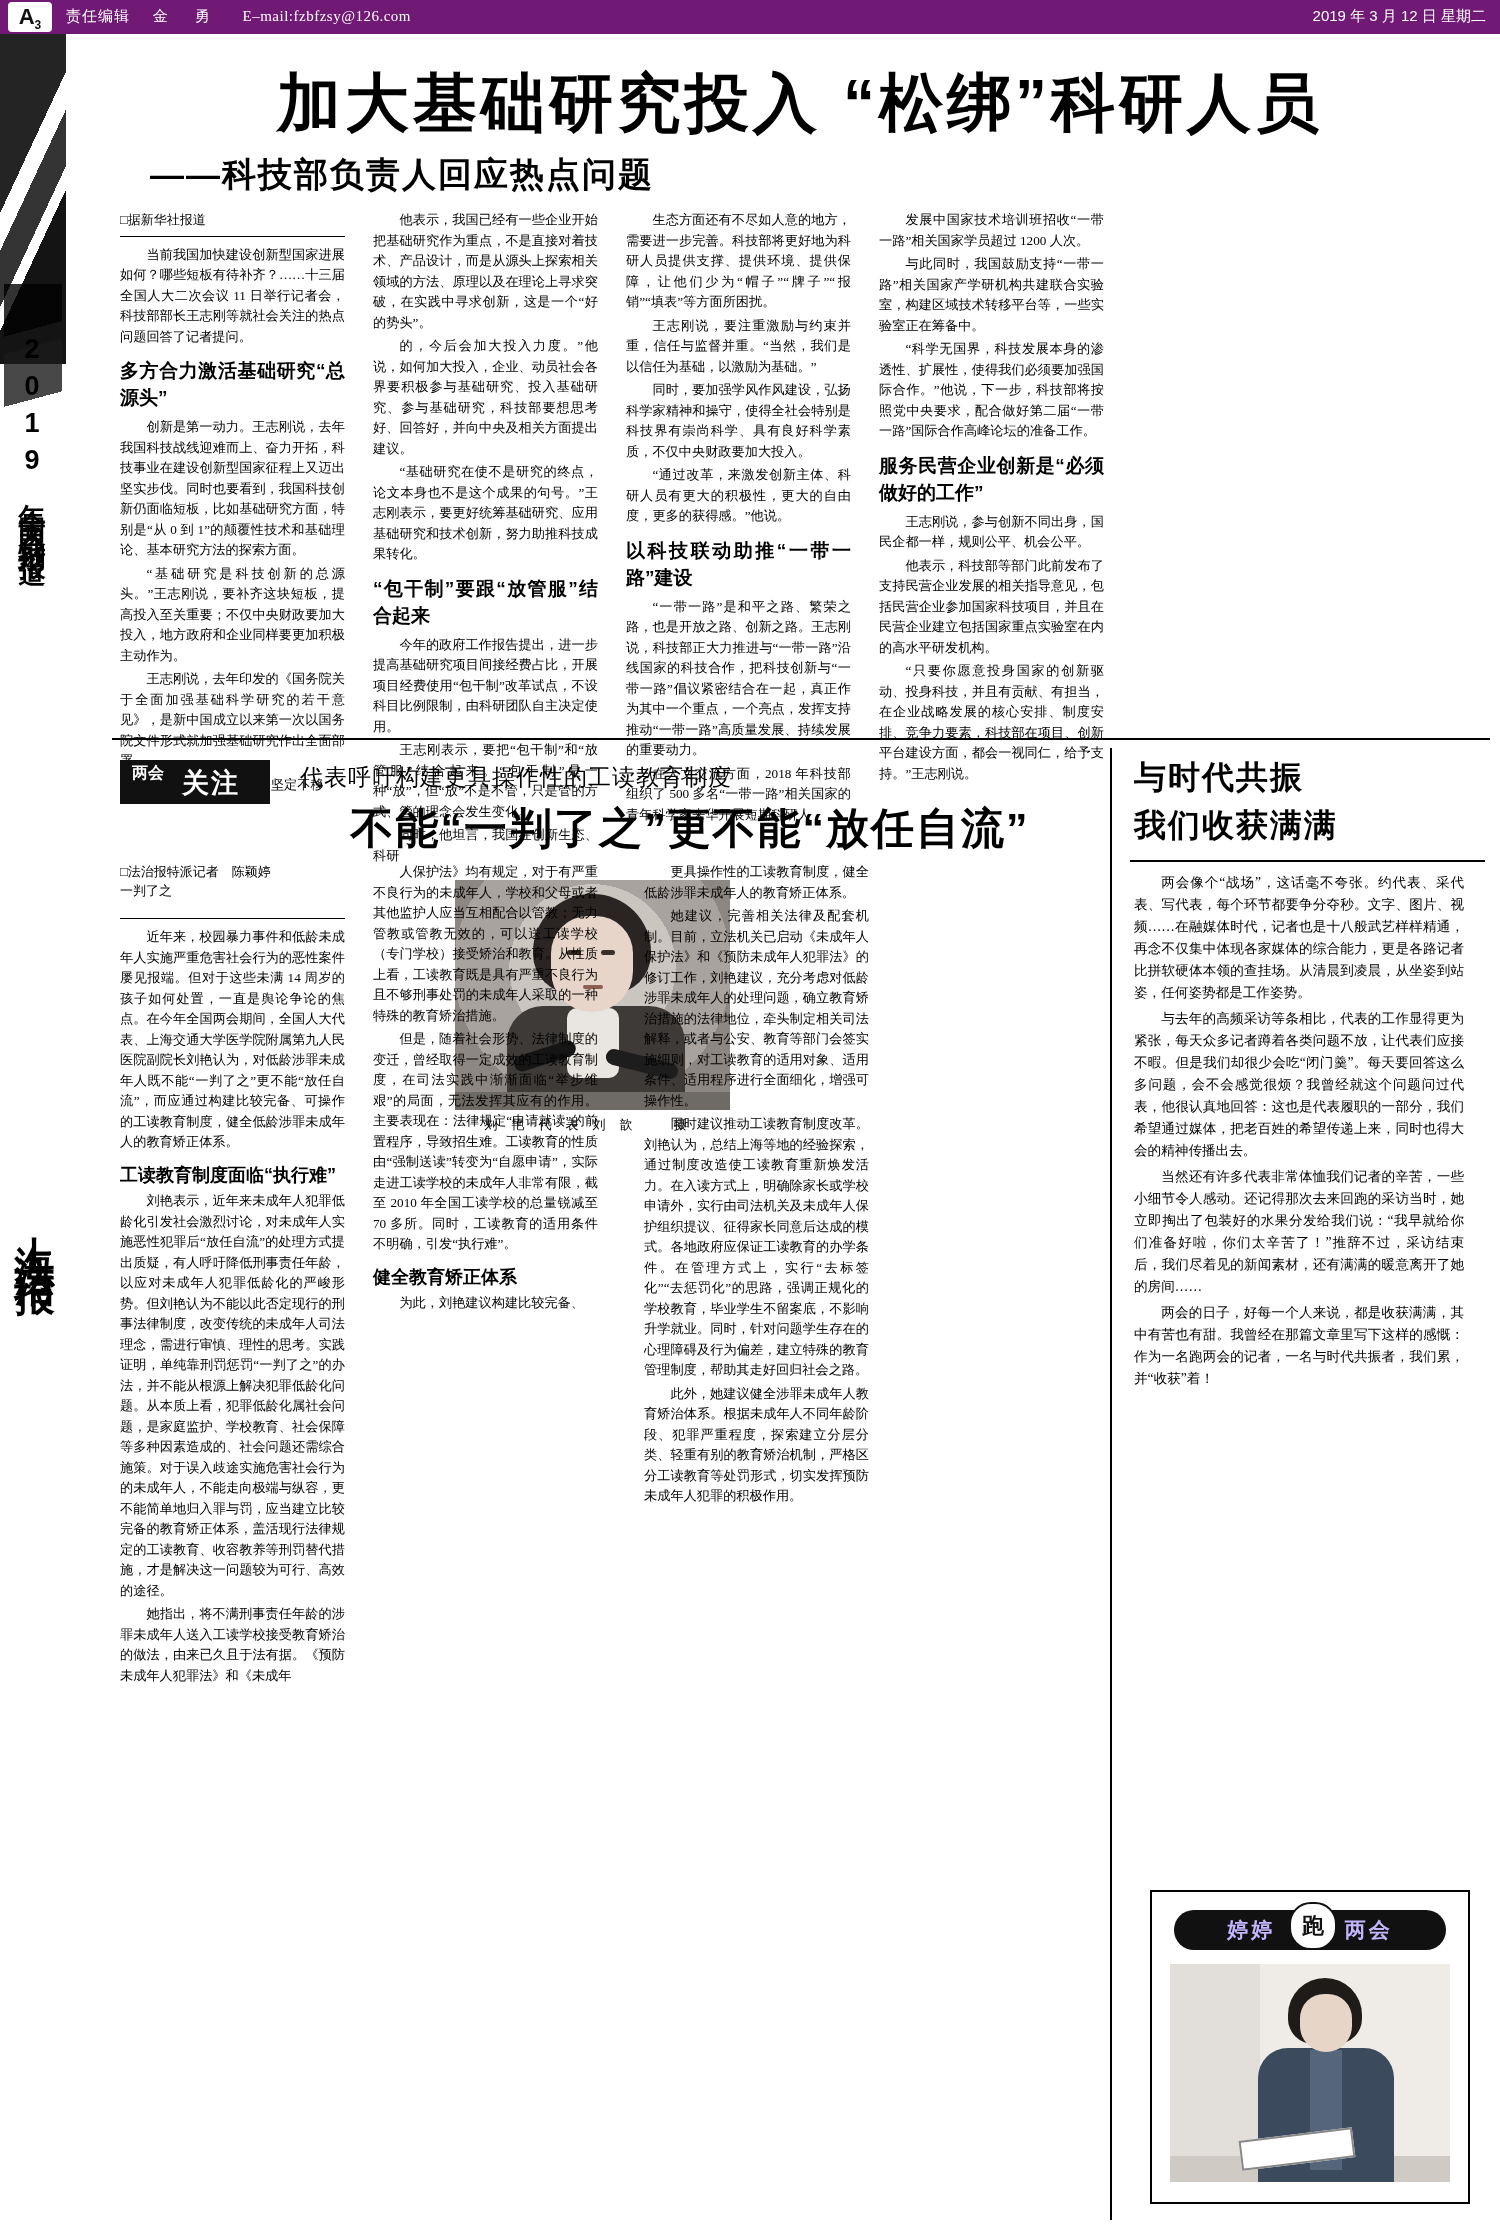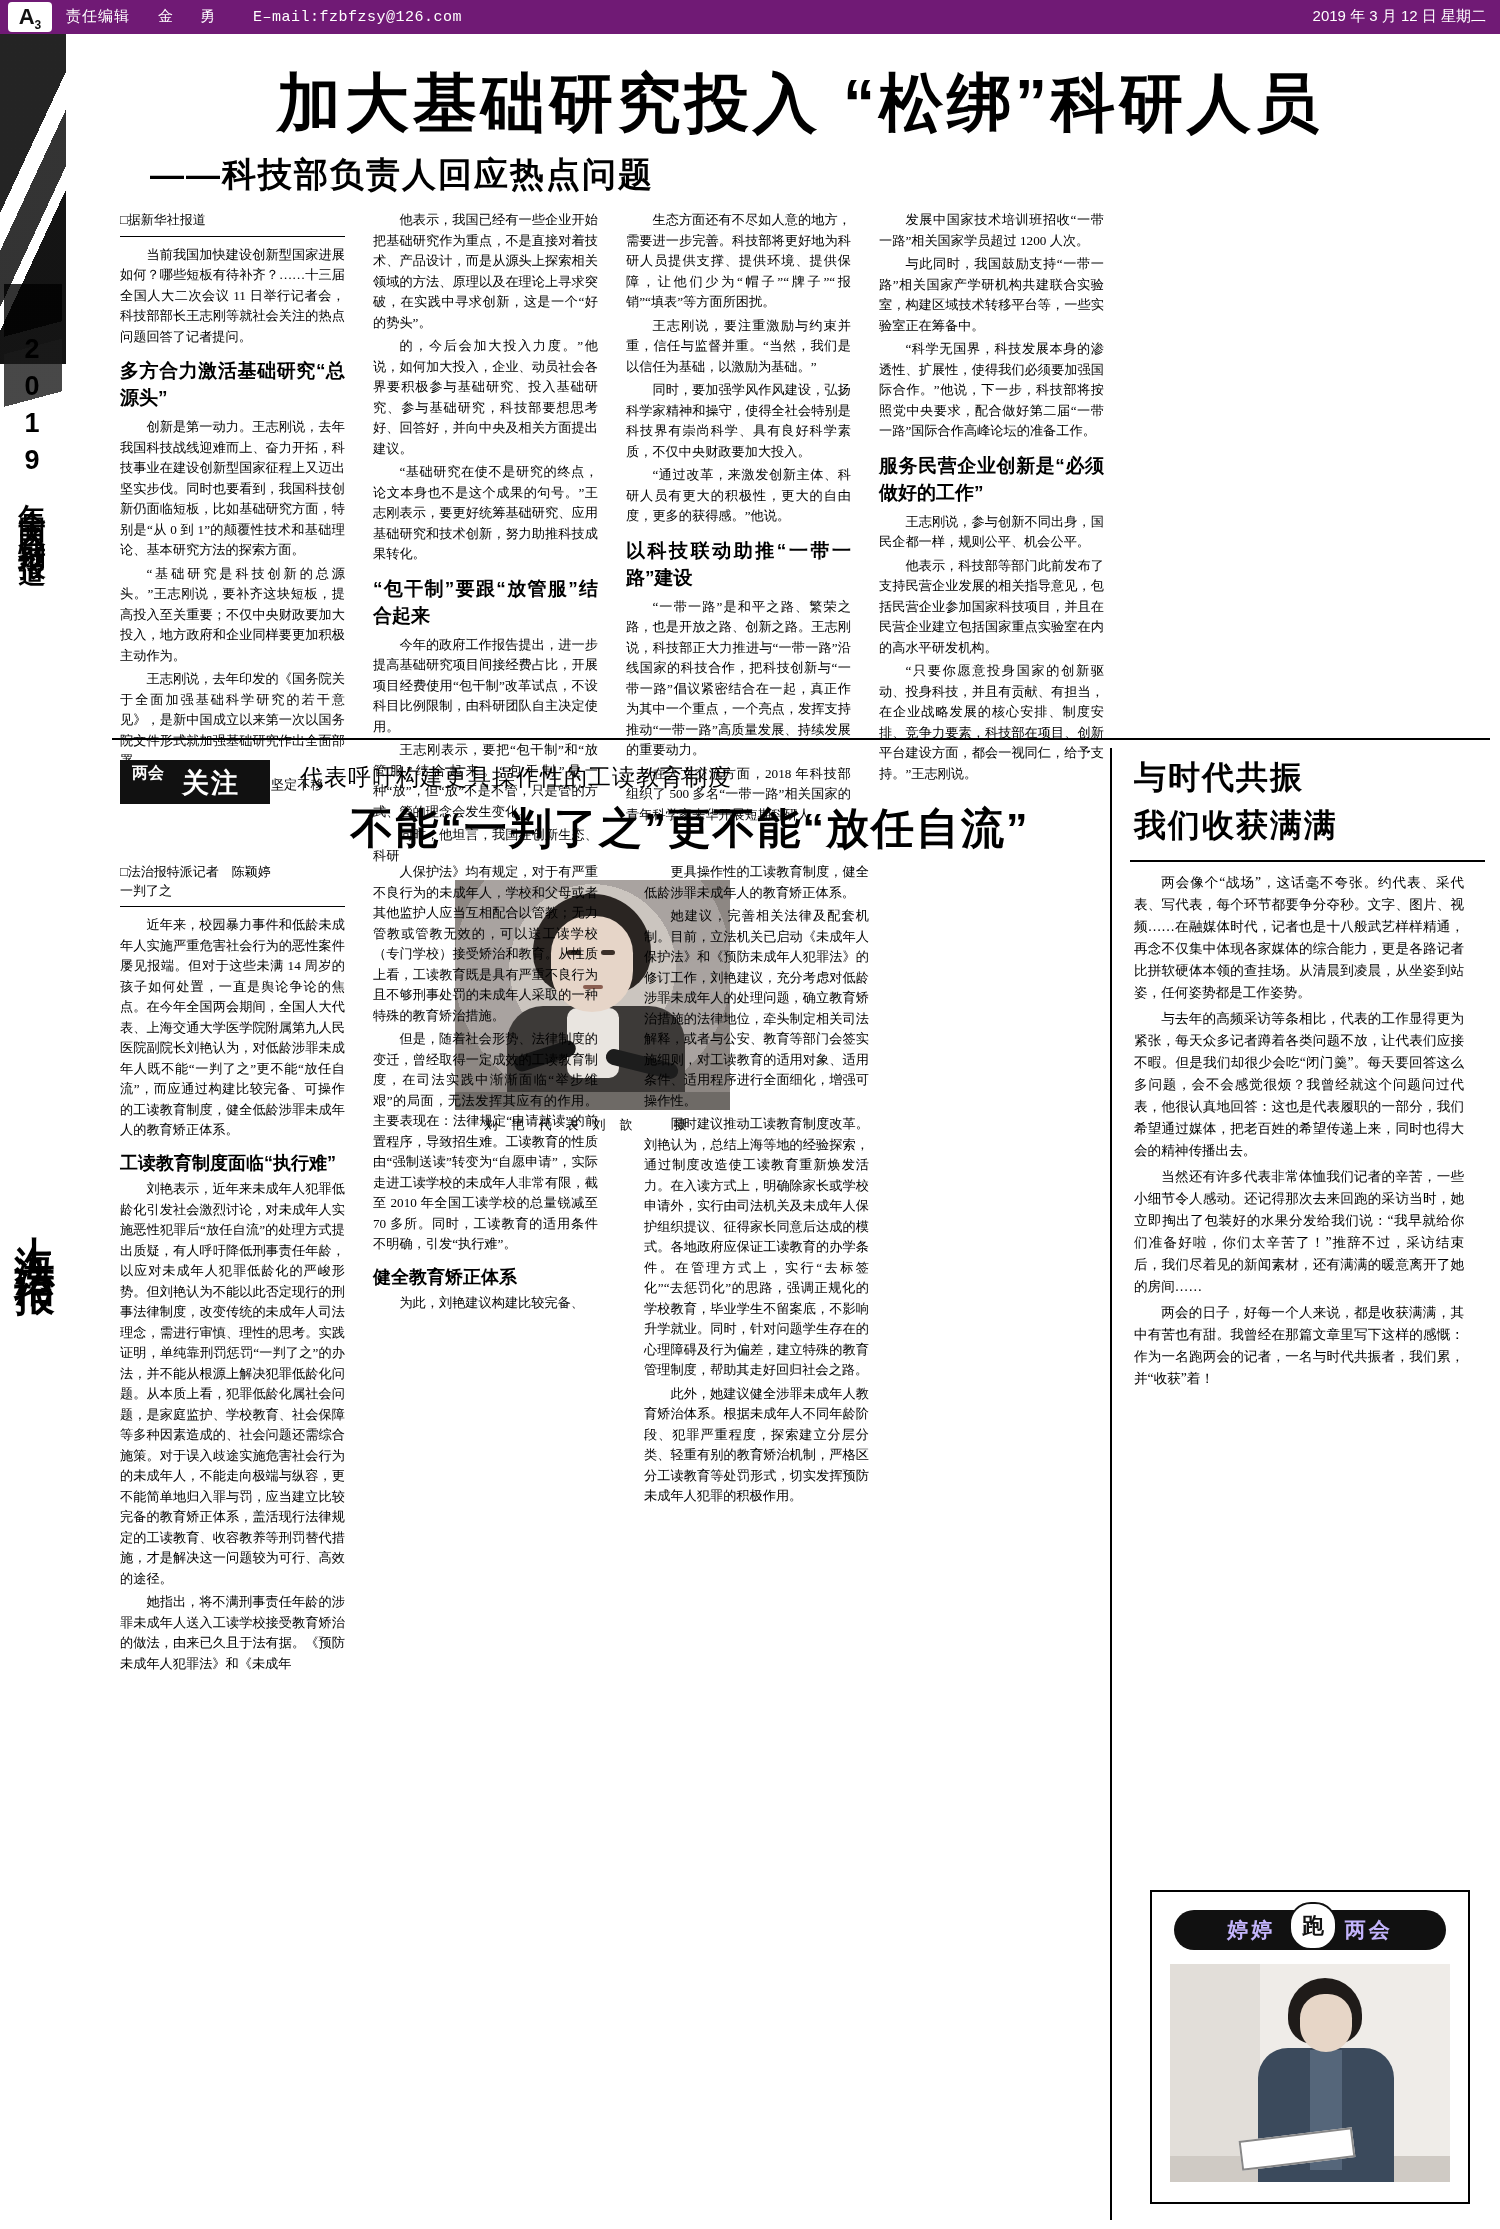--- a/index.html
+++ b/index.html
@@ -18,21 +18,21 @@
   }
   .topbar .pagebadge{
     position:absolute;left:8px;top:2px;width:44px;height:30px;
     background:#fff;color:#111;border-radius:4px;
     font-family:"Liberation Sans","DejaVu Sans",sans-serif;
     font-weight:bold;font-size:22px;text-align:center;line-height:30px;
   }
   .topbar .pagebadge sub{font-size:12px;}
   .topbar .editor{
     position:absolute;left:66px;top:7px;font-size:15px;
-    font-family:Liberation Mono, monospace;
+    font-family:Liberation Serif, serif;
     letter-spacing:1px;
   }
   .topbar .editor .nm{margin-left:18px;letter-spacing:6px;}
   .topbar .mail{margin-left:22px;letter-spacing:0.5px;}
   .topbar .date{
     position:absolute;right:14px;top:7px;font-size:15px;
     font-family:"Liberation Sans","DejaVu Sans",sans-serif;
   }
   
   .leftband{
@@ -118,21 +118,21 @@
     font-family:"Liberation Sans","DejaVu Sans",sans-serif;
     font-weight:bold;font-size:43px;letter-spacing:2px;text-align:center;
   }
   
   .bottomcols{position:absolute;left:120px;top:862px;width:990px;height:1355px;}
   .bcol{position:absolute;top:0;width:225px;font-size:13.2px;line-height:20.5px;text-align:justify;}
   .b1{left:0;}
   .b2{left:253px;}
   .b3{left:524px;}
   .bcol p{margin:0 0 3px 0;text-indent:2em;}
-  .bcol .byline{text-indent:0;border-bottom:1px solid #000;padding-bottom:6px;margin-bottom:8px;font-size:13px;line-height:19px;}
+  .bcol .byline{text-indent:0;border-bottom:1px solid #000;padding-bottom:18px;margin-bottom:8px;font-size:13px;line-height:19px;}
   .bcol h3{margin:12px 0 6px 0;font-size:18px;font-weight:bold;text-indent:0;
     font-family:"Liberation Sans","DejaVu Sans",sans-serif;}
   
   .photo{
     position:absolute;left:455px;top:880px;width:275px;height:230px;
     background:#cfcfcf;overflow:hidden;
   }
   .photo .bg{position:absolute;inset:0;background:
      radial-gradient(circle at 50% 38%, #efe9e3 0 18%, #cbc5bf 18% 42%, #a9a3a0 42% 70%, #8d8783 70% 100%);}
   .photo .hair{position:absolute;left:78px;top:14px;width:118px;height:100px;background:#2a2522;border-radius:58px 58px 40px 40px;}

